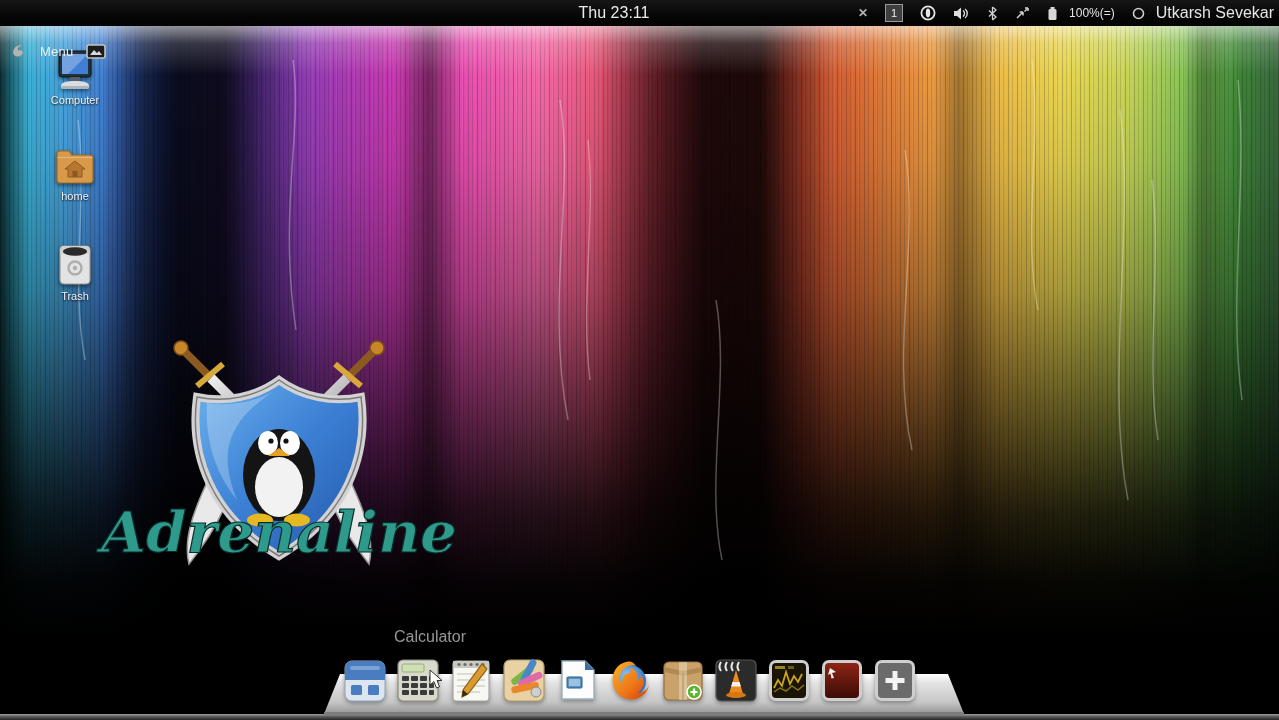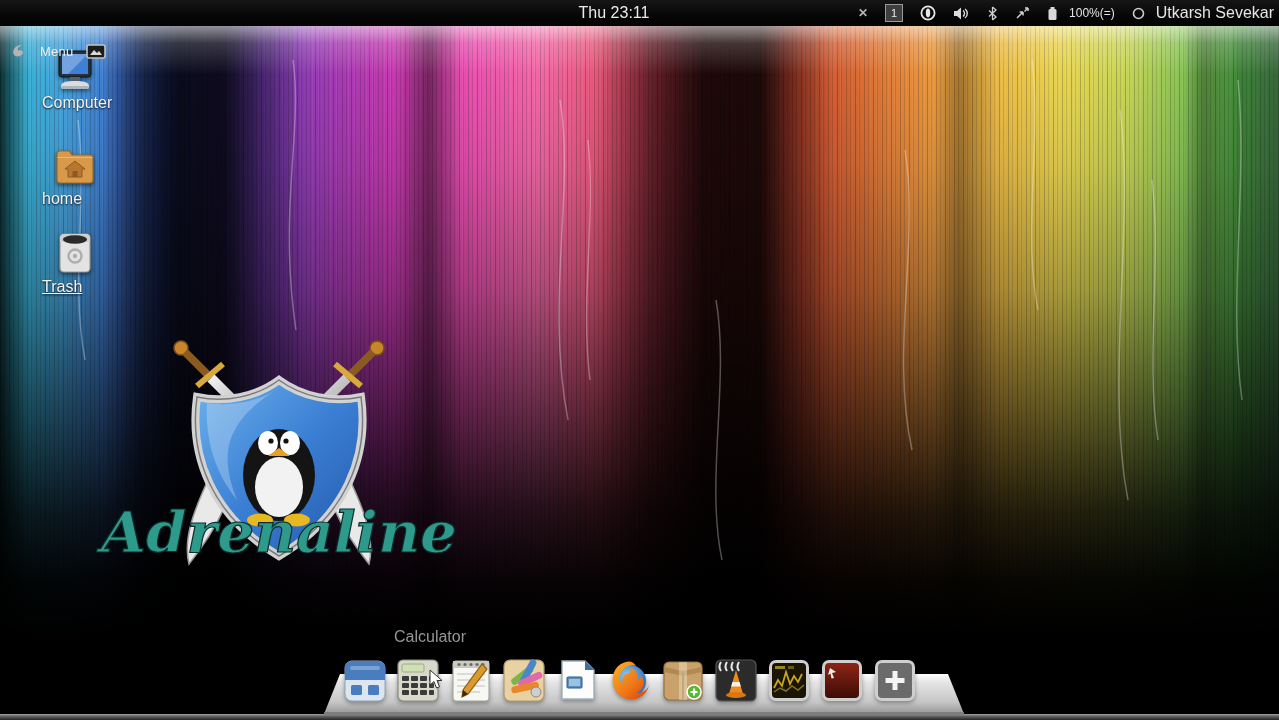--- a/index.html
+++ b/index.html
@@ -60,28 +60,28 @@
     width:18px; height:18px; border:1px solid #9a9a9a; background:#3e3e3e;
     color:#ececec; font-size:11px; display:flex; align-items:center; justify-content:center;
   }
   .battery-group, .user-group { display:flex; align-items:center; gap:11px; }
   .battery-text { font-size:12px; color:#e4e4e4; }
   .user-name { font-size:16px; color:#e4e4e4; }
   .panel svg { display:block; }
 
   
   .desk-icon {
-    position:absolute; left:42px; width:66px; text-align:left; z-index:6;
-    color:#f2f2f2; font-size:16px; text-shadow:0 1px 2px rgba(0,0,0,.9);
+    position:absolute; left:42px; width:66px; text-align:center; z-index:6;
+    color:#f2f2f2; font-size:11px; text-shadow:0 1px 2px rgba(0,0,0,.9);
     cursor:default;
   }
   .desk-icon svg { display:block; margin:0 auto 2px; filter:drop-shadow(0 2px 2px rgba(0,0,0,.5)); }
   #desk-computer { top:50px; }
   #desk-home     { top:146px; }
-  #desk-trash    { top:230px;text-decoration:underline; }
+  #desk-trash    { top:242px; }
 
   
   .logo { position:absolute; left:89px; top:330px; width:380px; height:238px; z-index:5; }
 
   
   .dock { position:absolute; left:324px; top:654px; width:640px; height:66px; z-index:10; }
   .shelf {
     position:absolute; left:0; right:0; top:20px; height:40px;
     background:linear-gradient(#ffffff, #e4e4e4 22%, #c6c6c6 70%, #9b9b9b 96%, #8a8a8a);
     clip-path:polygon(16px 0, calc(100% - 16px) 0, 100% 100%, 0 100%);

